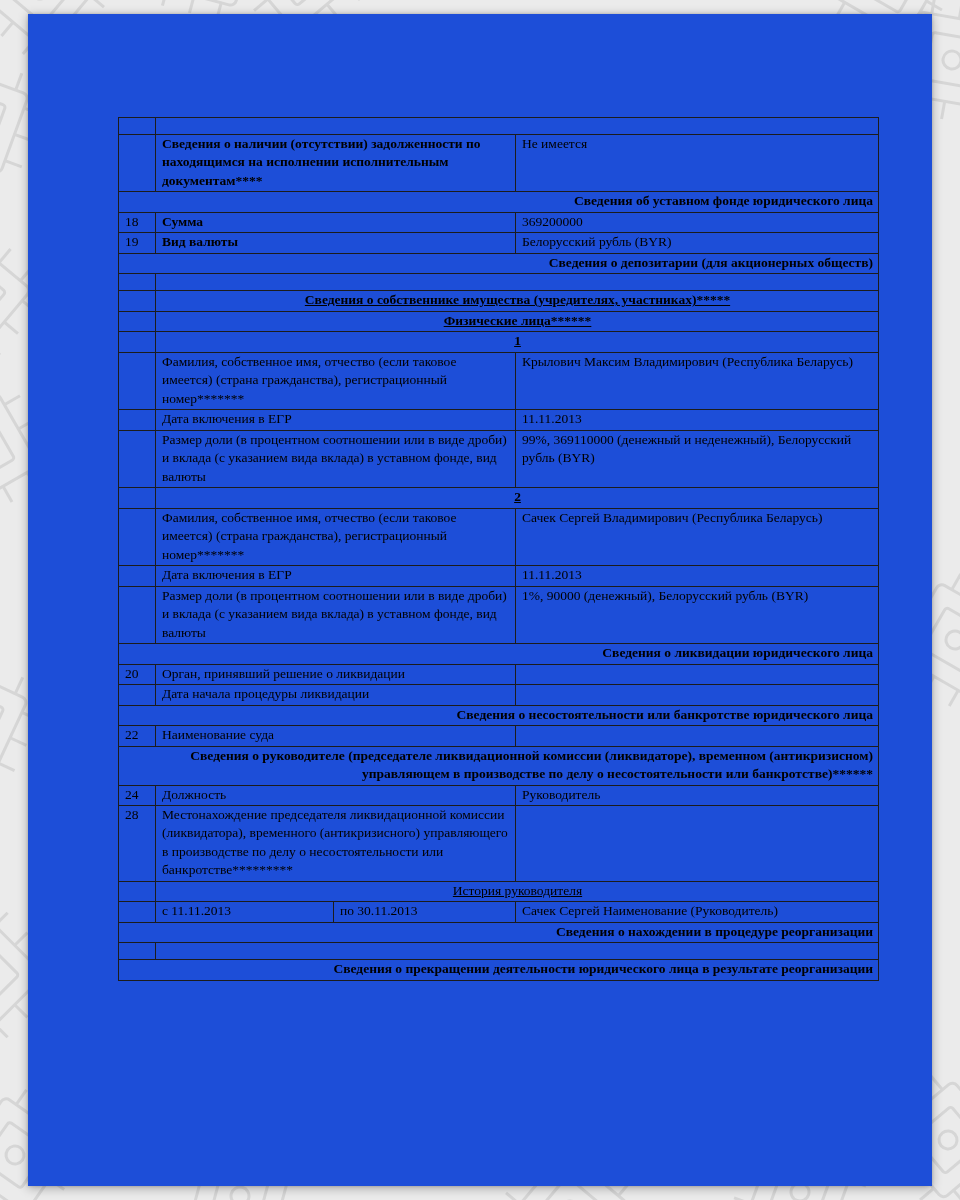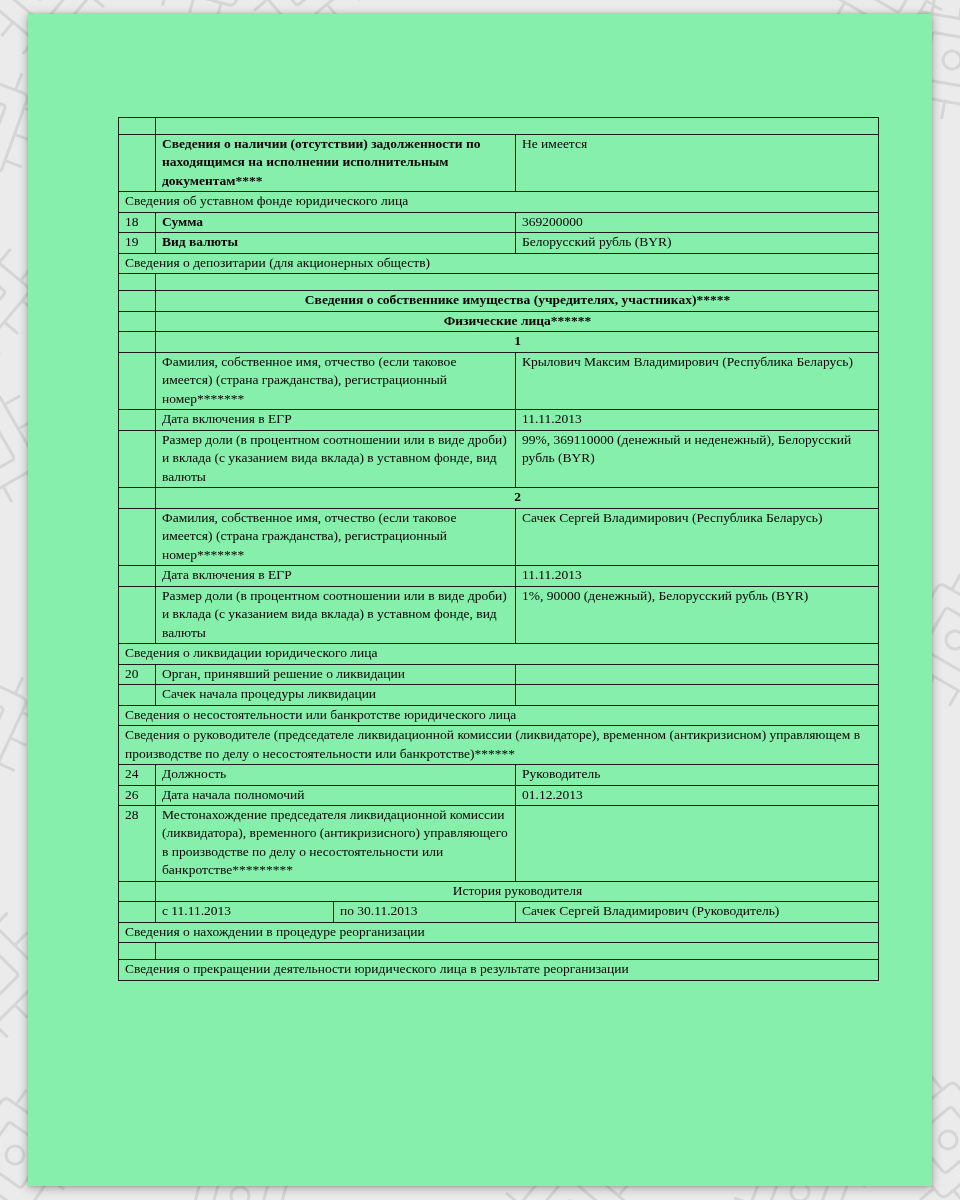--- a/index.html
+++ b/index.html
@@ -8,43 +8,43 @@
     font-family: "Liberation Serif", serif;
     background: #ebebeb;
     position: relative;
     overflow: hidden;
   }
   .bg-svg { position: absolute; left: 0; top: 0; z-index: 0; }
   .sheet {
     position: absolute;
     left: 28px; top: 14px;
     width: 904px; height: 1172px;
-    background: #86efac;
+    background: #1d4ed8;
     box-shadow: 0 2px 10px rgba(0,0,0,0.30), 0 0 3px rgba(0,0,0,0.18);
     z-index: 1;
   }
   table.registry {
     position: absolute;
     left: 90px; top: 103px;
     width: 760px;
     border-collapse: collapse;
     table-layout: fixed;
     color: #000;
   }
   table.registry td {
     border: 1px solid #1c1c1c;
     font-size: 13.5px;
     line-height: 1.37;
     padding: 0 5px 1px 6px;
     vertical-align: top;
     word-wrap: break-word;
   }
   td.num { text-align: left; padding: 0 2px 1px 2px; }
-  td.section { text-align: left; font-weight: normal; }
-  td.subsection { text-align: center; }
+  td.section { text-align: right; font-weight: bold; }
+  td.subsection { text-align: center; text-decoration: underline; }
   td.subsection.bold { font-weight: bold; }
   td.label.bold { font-weight: bold; }
   tr.empty-row td { height: 17px; }
 </style>
 </head>
 <body>
 
 <svg class="bg-svg" width="960" height="1200" viewBox="0 0 960 1200">
   <defs>
     <g id="chip" fill="none" stroke="#d6d6d6" stroke-width="3">
@@ -170,53 +170,53 @@
         <tr>
           <td class="section" colspan="4">Сведения о ликвидации юридического лица</td>
         </tr>
         <tr>
           <td class="num">20</td>
           <td class="label" colspan="2">Орган, принявший решение о ликвидации</td>
           <td></td>
         </tr>
         <tr>
           <td class="num"></td>
-          <td class="label" colspan="2">Сачек начала процедуры ликвидации</td>
+          <td class="label" colspan="2">Дата начала процедуры ликвидации</td>
           <td></td>
         </tr>
         <tr>
           <td class="section" colspan="4">Сведения о несостоятельности или банкротстве юридического лица</td>
+        </tr>
+        <tr>
+          <td class="num">22</td>
+          <td class="label" colspan="2">Наименование суда</td>
+          <td></td>
         </tr>
         <tr>
           <td class="section" colspan="4">Сведения о руководителе (председателе ликвидационной комиссии (ликвидаторе), временном (антикризисном) управляющем в производстве по делу о несостоятельности или банкротстве)******</td>
         </tr>
         <tr>
           <td class="num">24</td>
           <td class="label" colspan="2">Должность</td>
           <td>Руководитель</td>
         </tr>
         <tr>
-          <td class="num">26</td>
-          <td class="label" colspan="2">Дата начала полномочий</td>
-          <td>01.12.2013</td>
-        </tr>
-        <tr>
           <td class="num">28</td>
           <td class="label" colspan="2">Местонахождение председателя ликвидационной комиссии (ликвидатора), временного (антикризисного) управляющего в производстве по делу о несостоятельности или банкротстве*********</td>
           <td></td>
         </tr>
         <tr>
           <td class="num"></td>
           <td class="subsection" colspan="3">История руководителя</td>
         </tr>
         <tr>
           <td class="num"></td>
           <td>с 11.11.2013</td>
           <td>по 30.11.2013</td>
-          <td>Сачек Сергей Владимирович (Руководитель)</td>
+          <td>Сачек Сергей Наименование (Руководитель)</td>
         </tr>
         <tr>
           <td class="section" colspan="4">Сведения о нахождении в процедуре реорганизации</td>
         </tr>
         <tr class="empty-row">
           <td class="num"></td>
           <td colspan="3"></td>
         </tr>
         <tr>
           <td class="section" colspan="4">Сведения о прекращении деятельности юридического лица в результате реорганизации</td>

